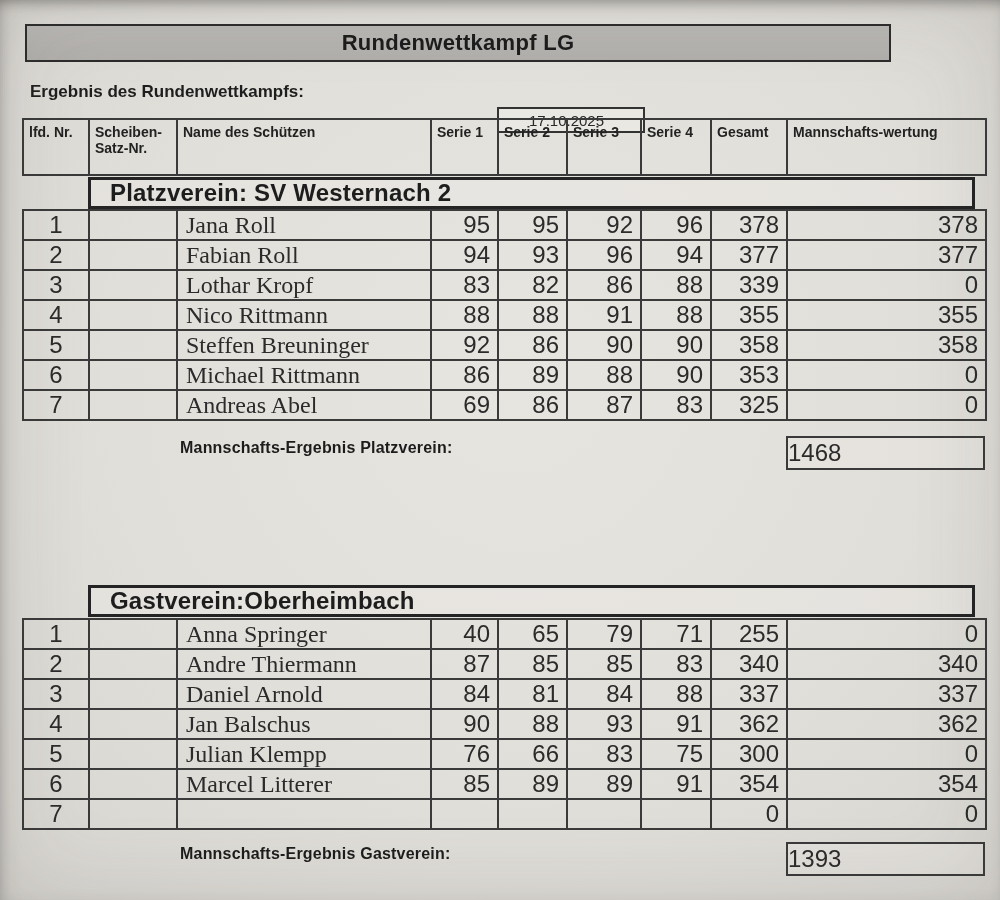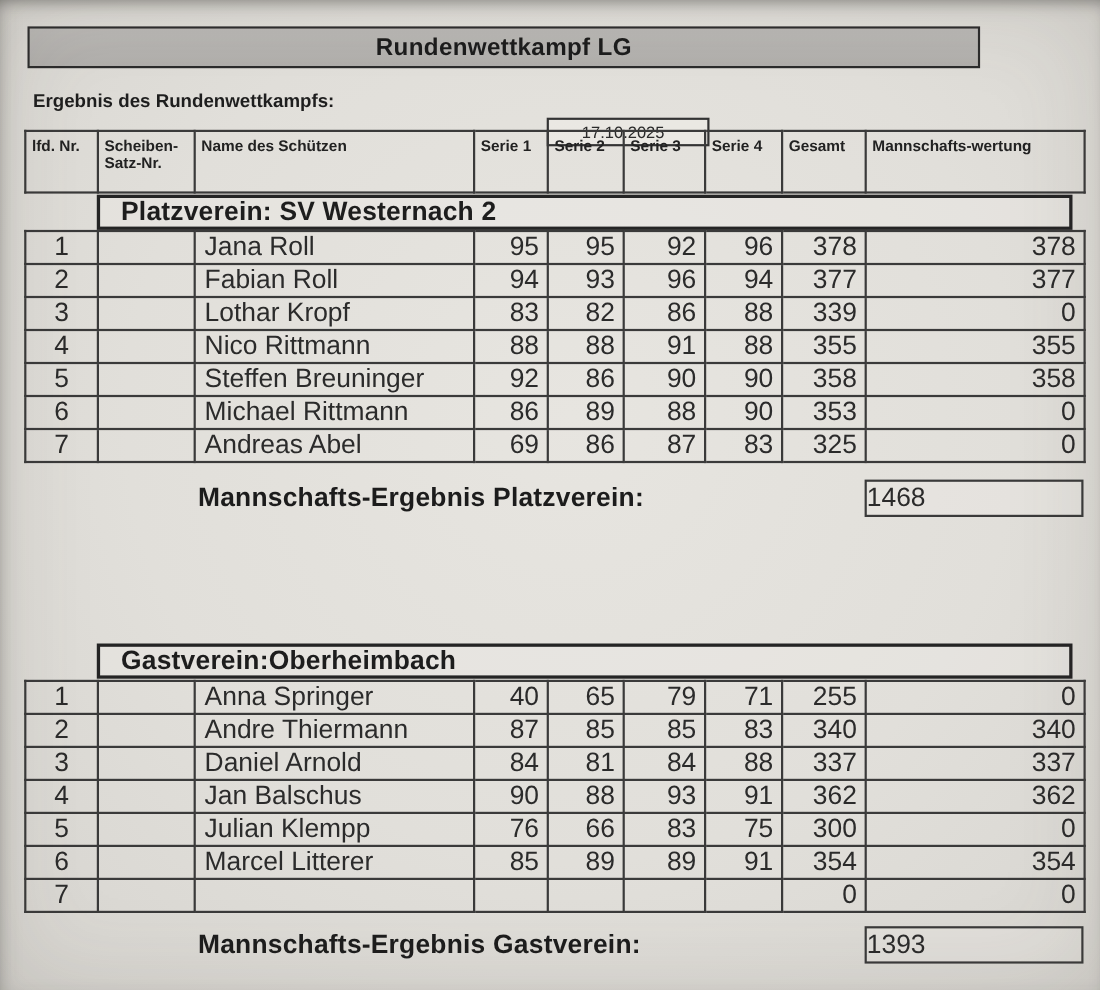--- a/index.html
+++ b/index.html
@@ -62,39 +62,39 @@
     line-height:16px;
   }
 
   .rows-table td {
     border:2px solid #3a3a3a; height:30px;
     font-size:24px; color:#2b2b2b; overflow:hidden; white-space:nowrap;
   }
   .rows-table { top:209px; }
   .rows-table.second { top:618px; }
   td.d-nr   { text-align:center; }
-  td.d-name { text-align:left; padding-left:8px; }
+  td.d-name { text-align:left; padding-left:8px;font-family:Liberation Serif, serif; }
   td.d-num  { text-align:right; padding-right:7px; }
 
   .section-title-box {
     position:absolute; left:88px; width:887px; height:32px;
     border:3px solid #242424;
     display:flex; align-items:center; padding-left:19px;
     font-size:24px; font-weight:bold; color:#1d1d1d; letter-spacing:.2px;
     background:rgba(238,236,231,.35);
   }
   .section-title-box.first  { top:177px; }
   .section-title-box.second { top:585px; }
 
   .total-row { position:absolute; left:22px; width:963px; height:36px; }
   .total-row.first  { top:436px; }
   .total-row.second { top:842px; }
   .total-label {
     position:absolute; left:158px; top:3px;
-    font-size:24px; font-weight:bold; color:#1c1c1c; letter-spacing:.2px;
+    font-size:16px; font-weight:bold; color:#1c1c1c; letter-spacing:.2px;
   }
   .total-value-box {
     position:absolute; left:764px; top:0; width:199px; height:34px;
     border:2px solid #3a3a3a;
     display:flex; align-items:center; justify-content:flex-start;
     padding-right:7px; font-size:24px; color:#2b2b2b;
     background:rgba(238,236,231,.3);
   }
 </style>
 </head>

